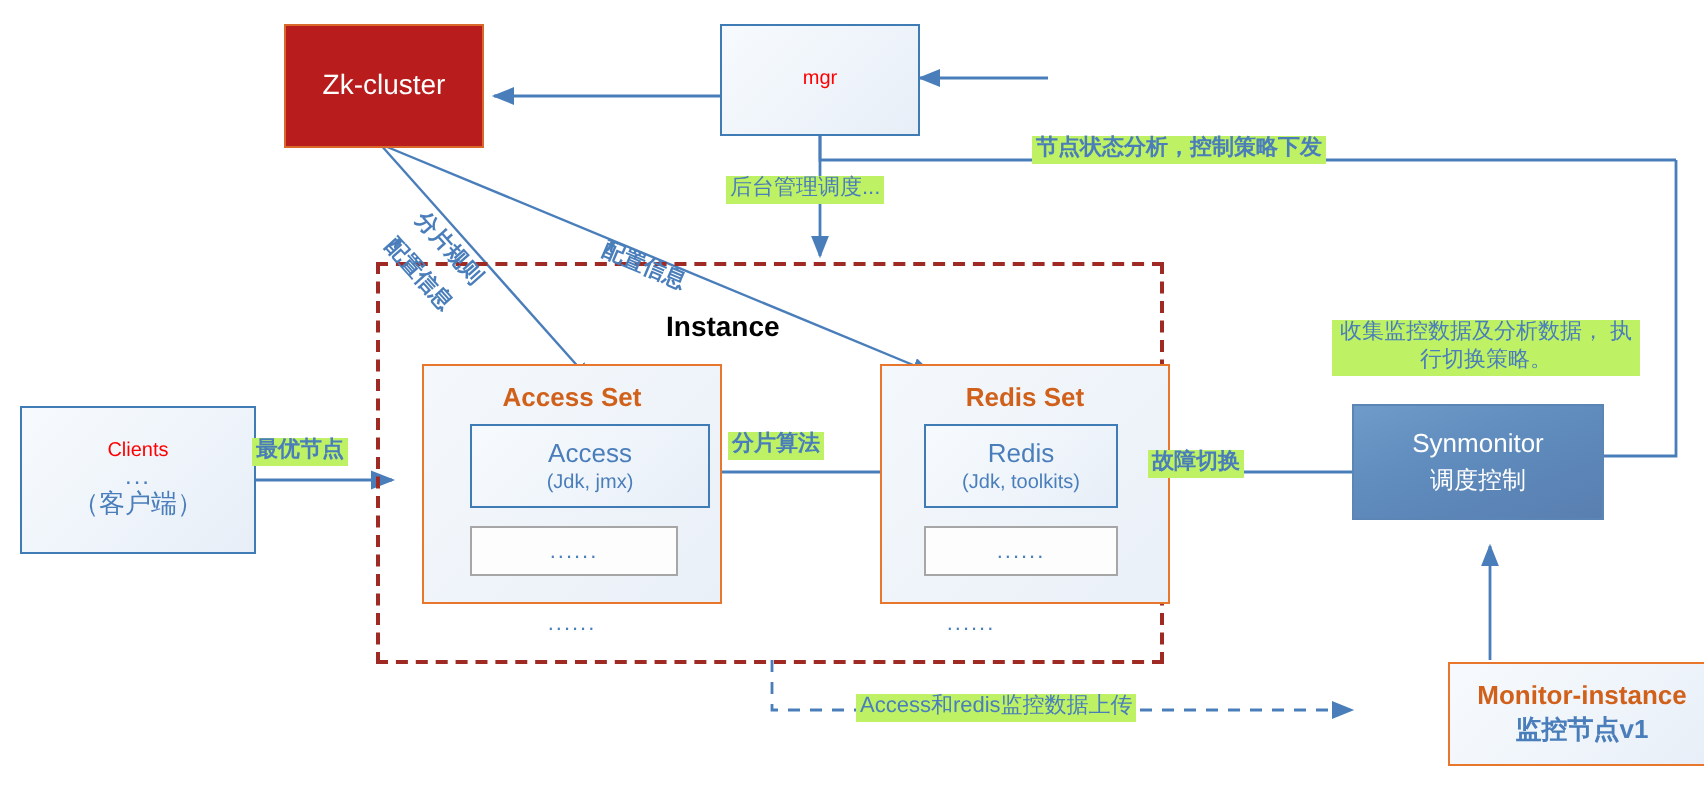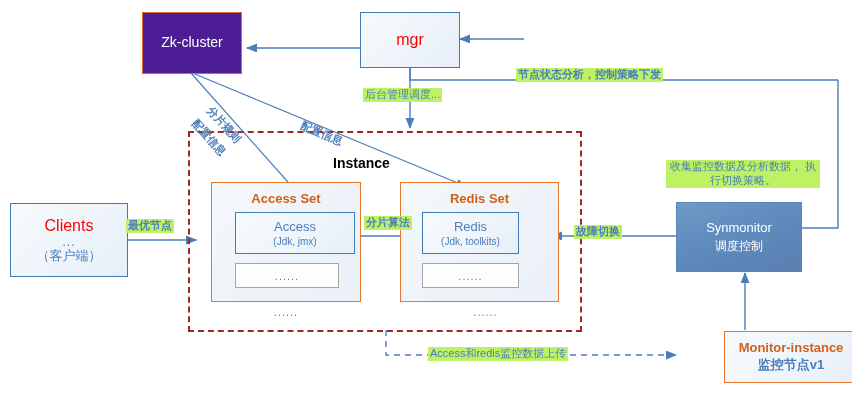--- a/index.html
+++ b/index.html
@@ -8,28 +8,28 @@
     width:852px;height:403px;position:relative;overflow:hidden;
     -webkit-font-smoothing:antialiased;
   }
   #canvas{position:absolute;left:0;top:0;width:852px;height:403px;}
   svg.wires{position:absolute;left:0;top:0;width:852px;height:403px;overflow:visible;}
   .node{position:absolute;box-sizing:border-box;display:flex;flex-direction:column;
         align-items:center;justify-content:center;text-align:center;line-height:1.25;}
 
   
   .zk{
-    background:#4c1d95;border:1px solid #d9692a;color:#ffffff;font-size:14px;
+    background:#b91c1c;border:1px solid #d9692a;color:#ffffff;font-size:14px;
   }
   
   .lbox{
     background:linear-gradient(135deg,#f7fafd 0%,#eef4fa 55%,#e7eef7 100%);
     border:1px solid #3f7cb5;
   }
-  .lbox-red-title{color:#ff0000;font-size:16px;text-align:right;}
+  .lbox-red-title{color:#ff0000;font-size:10px;text-align:right;}
   .sub-cn{color:#4a7ebb;font-size:11px;}
   .clients-dots{color:#4a7ebb;font-size:12px;letter-spacing:1px;line-height:1;}
   .clients-cn{color:#4a7ebb;font-size:13px;}
 
   
   .instance-box{
     position:absolute;box-sizing:border-box;
     border:2px dashed #9e2a23;background:transparent;
   }
   .instance-label{
@@ -161,31 +161,31 @@
   <div class="setbox" style="left:211px;top:182px;width:150px;height:120px;">
     <div class="set-title">Access Set</div>
     <div class="innerblue" style="left:23px;top:29px;width:120px;height:42px;">
       <span class="n1">Access</span>
       <span class="n2">(Jdk, jmx)</span>
     </div>
     <div class="innergray" style="left:23px;top:80px;width:104px;height:25px;">......</div>
   </div>
   <div class="dots-free" style="left:211px;top:306px;width:150px;">......</div>
 
-  <div class="setbox" style="left:400px;top:182px;width:159px;height:120px;">
+  <div class="setbox" style="left:440px;top:182px;width:145px;height:120px;">
     <div class="set-title">Redis Set</div>
     <div class="innerblue" style="left:21px;top:29px;width:97px;height:42px;justify-content:center;">
       <span class="n1">Redis</span>
       <span class="n2">(Jdk, toolkits)</span>
     </div>
     <div class="innergray" style="left:21px;top:80px;width:97px;height:25px;">......</div>
   </div>
   <div class="dots-free" style="left:419px;top:306px;width:133px;">......</div>
 
-  <div class="synmon" style="left:676px;top:202px;width:126px;height:70px;">
+  <div class="synmon" style="left:676px;top:202px;width:126px;height:58px;">
     <span class="t1">Synmonitor</span>
     <span class="t2">调度控制</span>
   </div>
 
   <div class="monins" style="left:676px;top:331px;width:134px;height:52px;">
     <span class="t1">Monitor-instance</span>
     <span class="t2">监控节点v1</span>
   </div>
 
   <div class="elabel b" style="left:516px;top:68px;">节点状态分析，控制策略下发</div>

